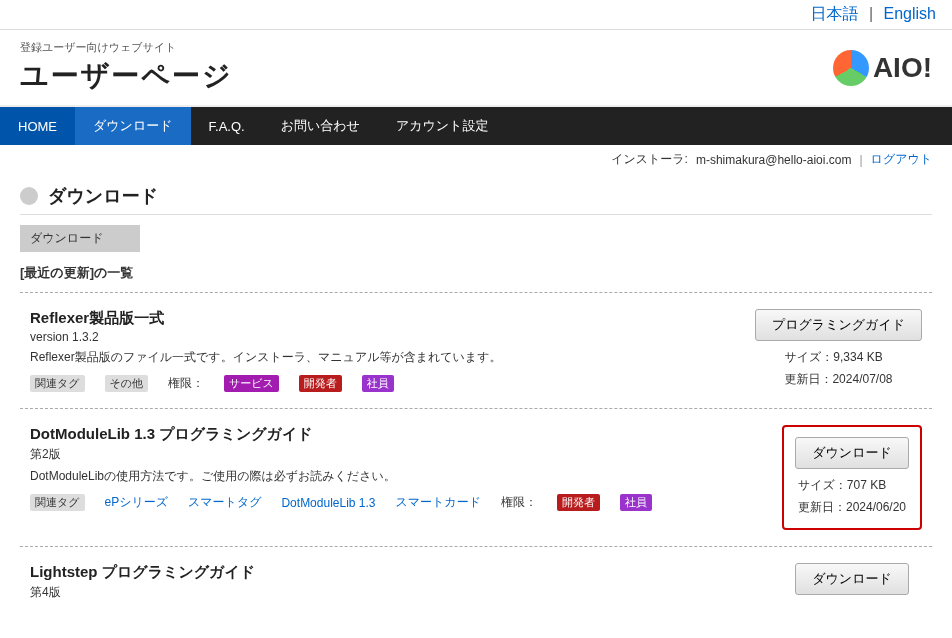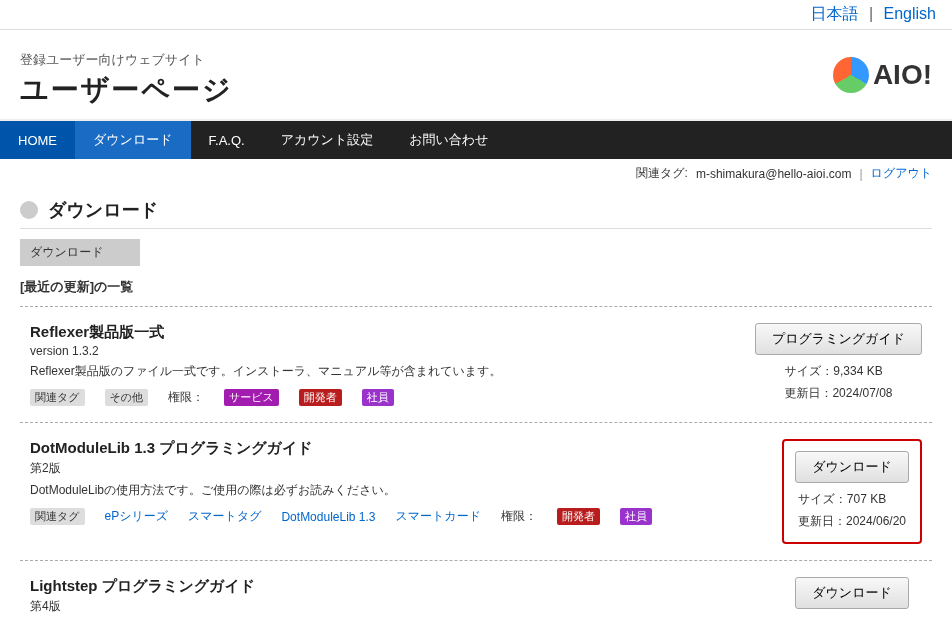--- a/index.html
+++ b/index.html
@@ -17,21 +17,21 @@
 
     
     .header {
       display: flex;
       align-items: center;
       justify-content: space-between;
       padding: 10px 20px 10px 20px;
       border-bottom: 2px solid #eee;
     }
     .header-left { display: flex; flex-direction: column; }
-    .header-subtitle { font-size: 13px; color: #555; margin-bottom: 2px; margin-top: 11px; }
+    .header-subtitle { font-size: 11px; color: #555; margin-bottom: 2px; }
     .header-title { font-size: 28px; font-weight: bold; color: #222; letter-spacing: 2px; }
     .logo-area { display: flex; align-items: center; }
     .logo-text { font-size: 28px; font-weight: bold; color: #333; display: flex; align-items: center; gap: 4px; }
     .logo-icon {
       width: 36px; height: 36px; border-radius: 50%;
       background: conic-gradient(#3399ff 0deg 120deg, #66cc66 120deg 240deg, #ff6633 240deg 360deg);
       display: inline-block;
     }
 
     
@@ -171,29 +171,29 @@
   <div class="nav-item active">
     <span>HOME</span>
   </div>
   <div class="nav-item highlight">
     <span>ダウンロード</span>
   </div>
   <div class="nav-item">
     <span>F.A.Q.</span>
   </div>
   <div class="nav-item">
+    <span>お問い合わせ</span>
+  </div>
+  <div class="nav-item">
     <span>アカウント設定</span>
   </div>
-  <div class="nav-item">
-    <span>お問い合わせ</span>
-  </div>
 </nav>
 
 <div class="login-bar">
-  <span>関連タグ:</span>
+  <span>インストーラ:</span>
   <span>m-shimakura@hello-aioi.com</span>
   <span class="separator">|</span>
   <a href="#">ログアウト</a>
 </div>
 
 <div class="content">
 
   <div class="page-heading-bar">
     <span class="page-heading-icon"></span>
     <span class="page-heading-text">ダウンロード</span>

